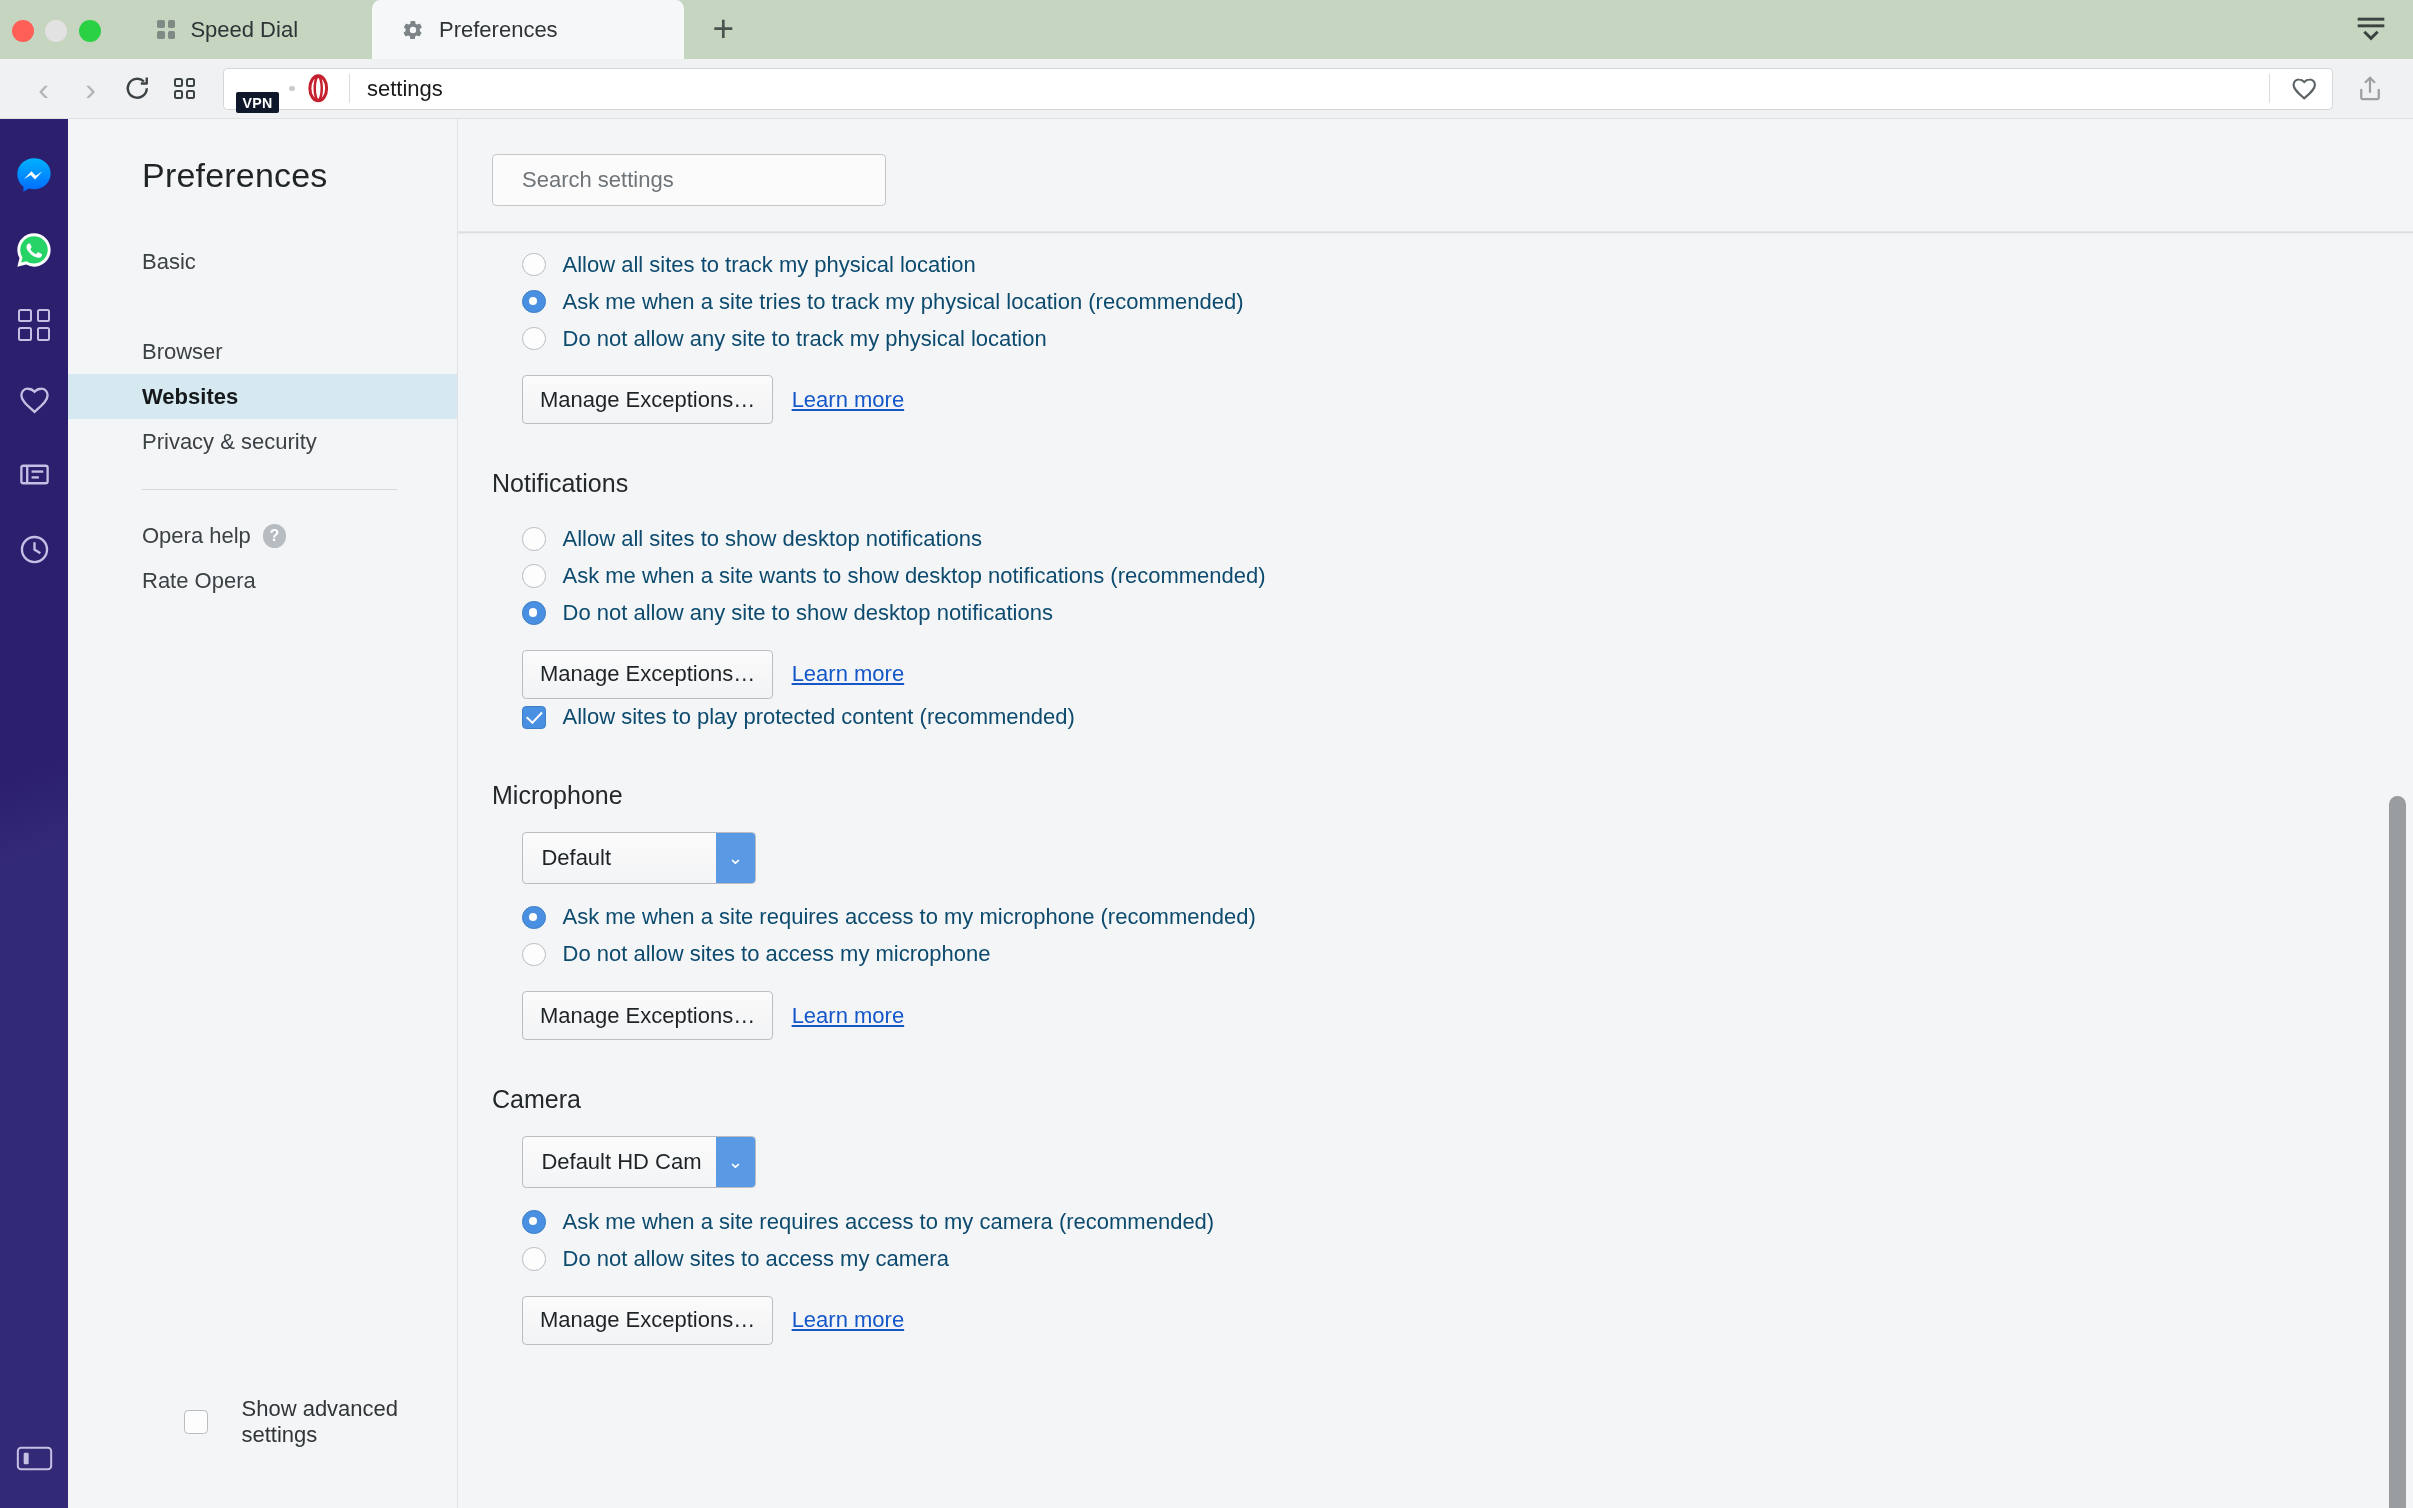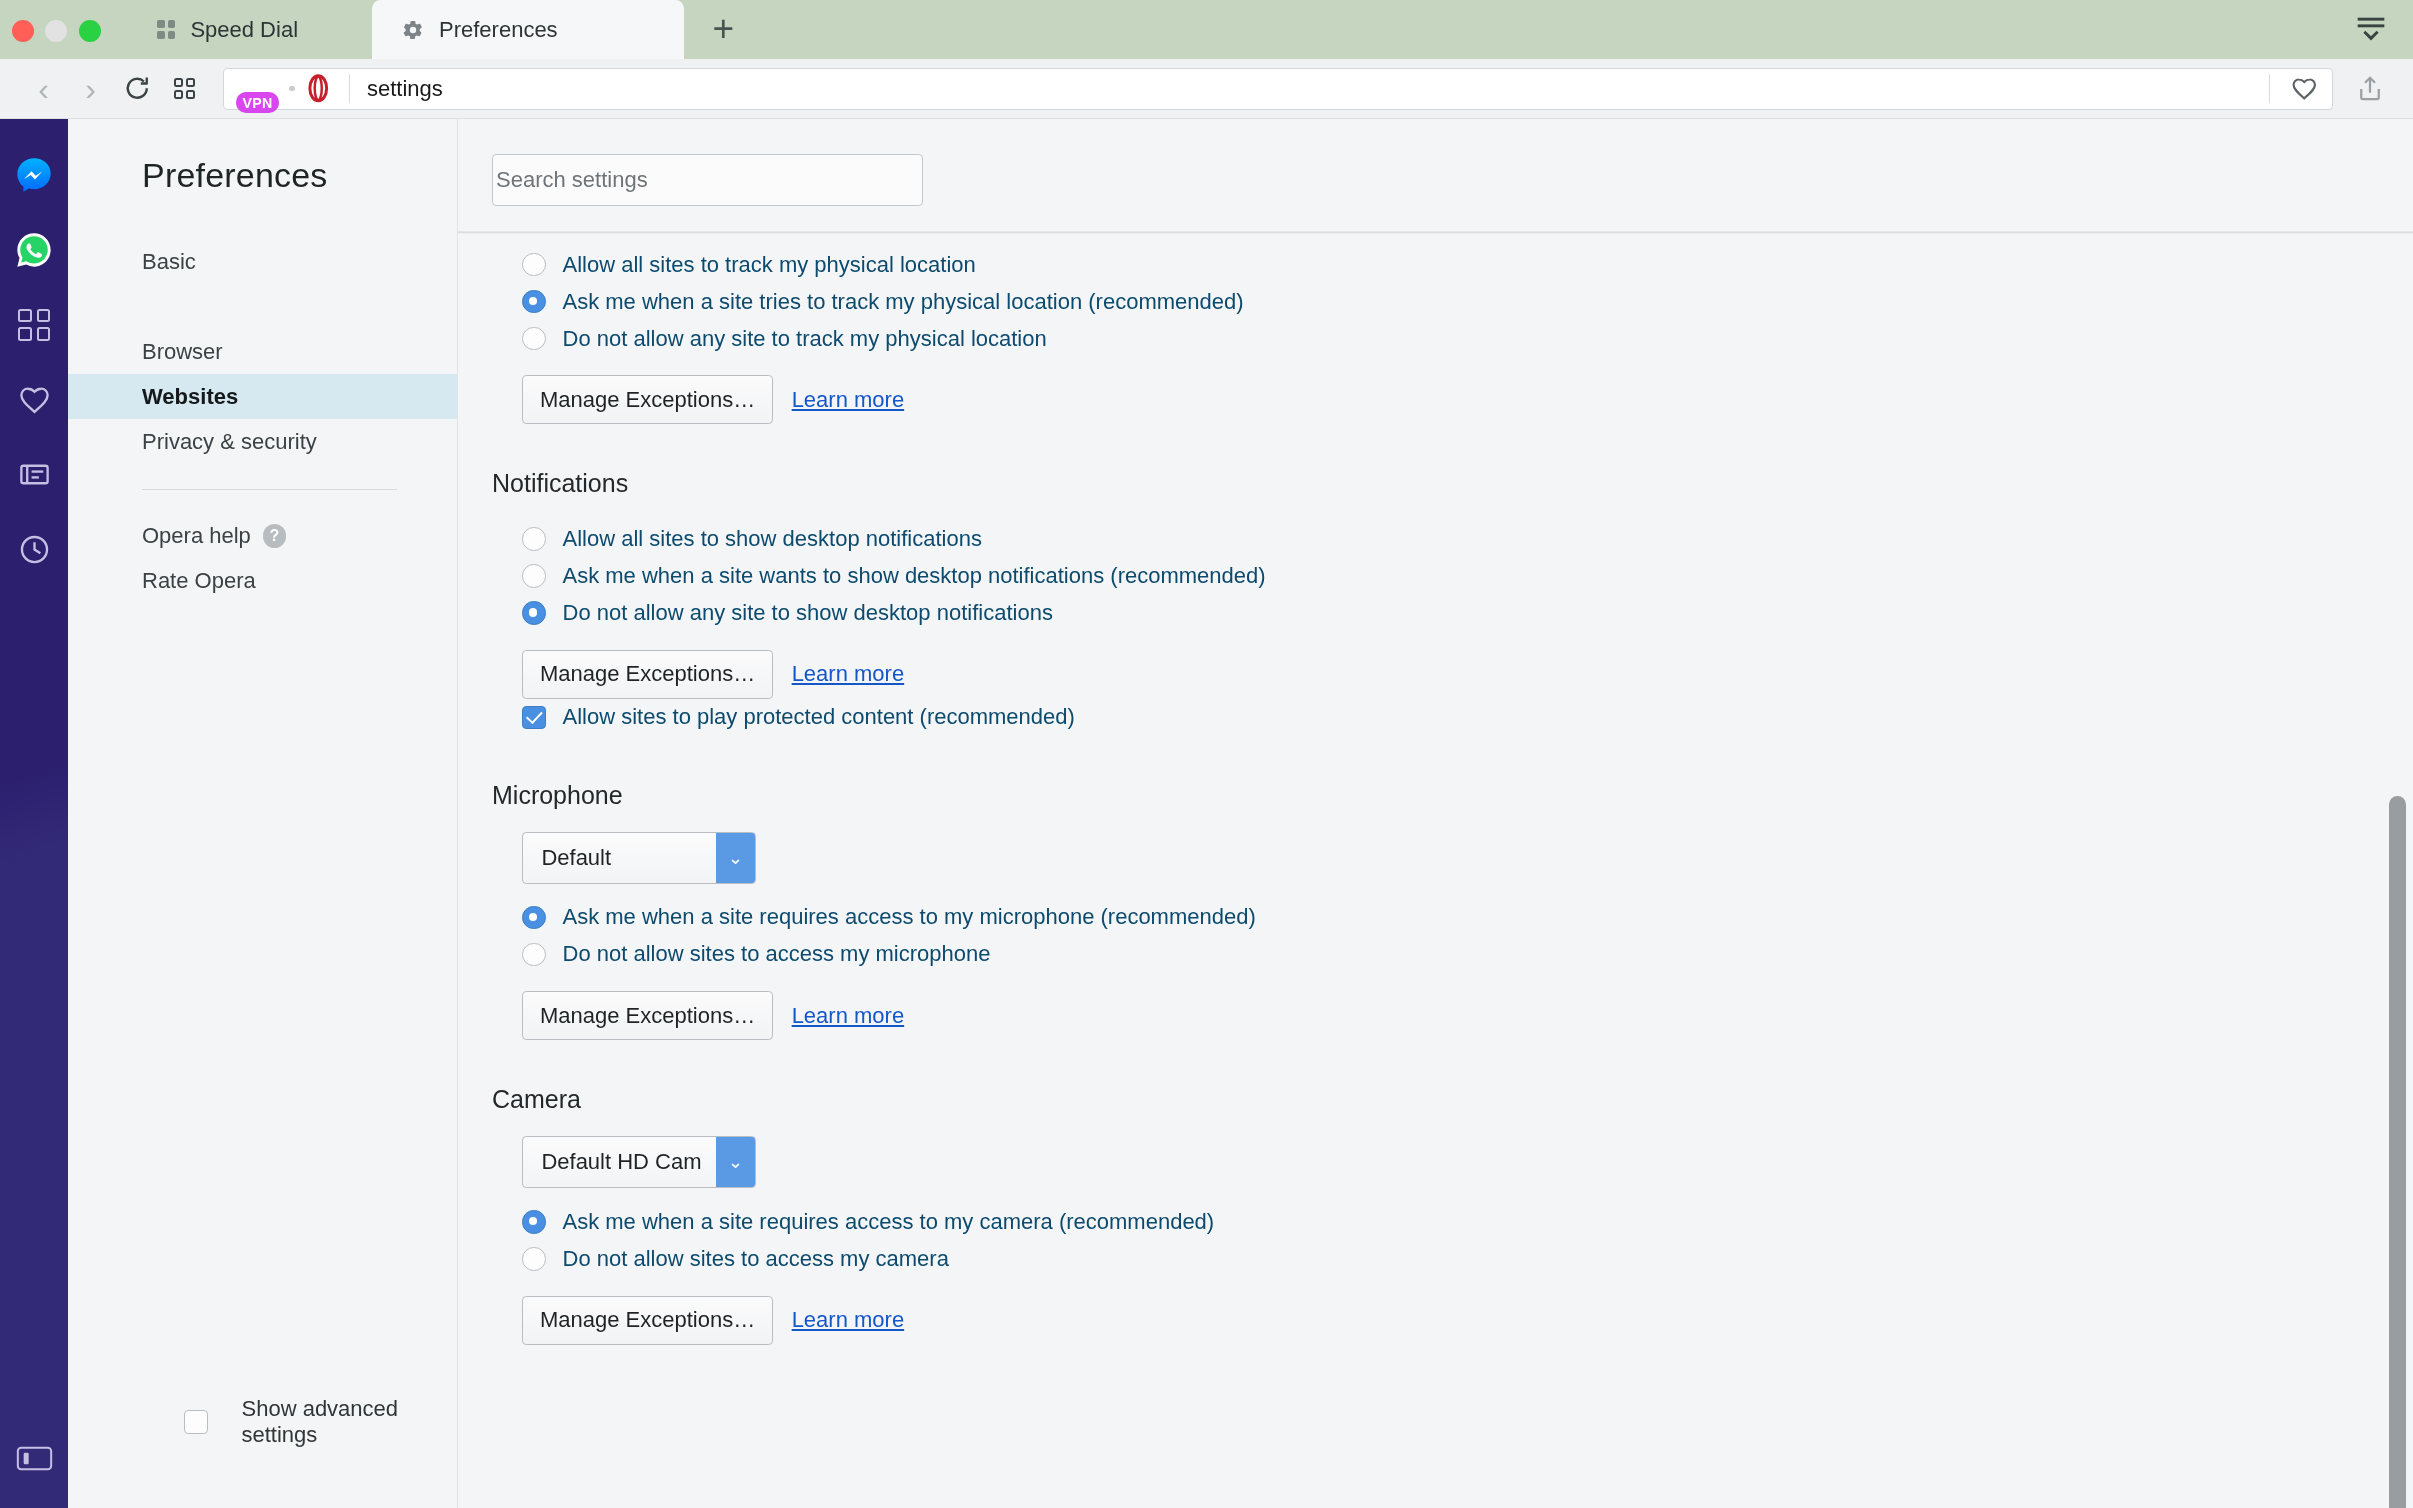--- a/index.html
+++ b/index.html
@@ -93,23 +93,23 @@
 
   .urlbar {
     flex: 1; height: 42px; margin-left: 15px; margin-right: 13.4px;
     background: #ffffff;
     border: 0.8px solid #d4d7d9; border-radius: 4.2px;
     display: flex; align-items: center;
     padding: 0 11.7px;
     position: relative;
   }
   .vpn-badge {
-    background: #d946ef; color: #fff;
+    background: #0f172a; color: #fff;
     font-size: 14.2px; font-weight: bold;
-    padding: 2.5px 6.7px; border-radius: 10px;
+    padding: 2.5px 6.7px; border-radius: 2px;
     letter-spacing: 0.4px; flex: none; margin-top: 28px;
   }
   .dot-sep { width: 5.9px; height: 5.9px; border-radius: 50%; background: #c8cccf; margin: 0 9.2px; flex:none; }
   .opera-o { width: 28.5px; height: 28.5px; flex: none; }
   .url-divider { width: 0.8px; height: 28.5px; background: #d8dbdd; margin: 0 17px; flex: none; }
   .url-text { font-size: 22px; color: #1a1a1a; }
   .heart-url { position: absolute; right: 13.4px; width: 28.5px; height: 28.5px; cursor: pointer; }
   .url-div2 { position: absolute; right: 62px; width: 0.8px; height: 28.5px; background: #d8dbdd; }
   .share-btn { width: 47px; height: 47px; display:flex; align-items:center; justify-content:center; cursor:pointer; flex:none; }
 
@@ -167,24 +167,24 @@
 
   
   .content {
     position: absolute; top: 119px; left: 458px;
     width: 1955px; height: 1389px;
     background: #f4f5f7;
     overflow: hidden;
   }
   .search-wrap { padding: 35px 0 0 34px; }
   .search-box {
-    width: 431px; height: 52px;
+    width: 394px; height: 52px;
     background: #fbfbfc;
     border: 0.8px solid #c3c7ca; border-radius: 4.2px;
-    padding: 0 3px;
+    padding: 0 29px;
     font-size: 22px; color: #2f3538;
     font-family: "Liberation Sans", sans-serif;
     outline: none;
   }
   .search-box::placeholder { color: #6e7478; }
   .content-shadow {
     margin-top: 25px; height: 3.4px;
     background: linear-gradient(to bottom, rgba(0,0,0,0.13), rgba(0,0,0,0));
     border-top: 0.8px solid #e4e6e8;
   }

